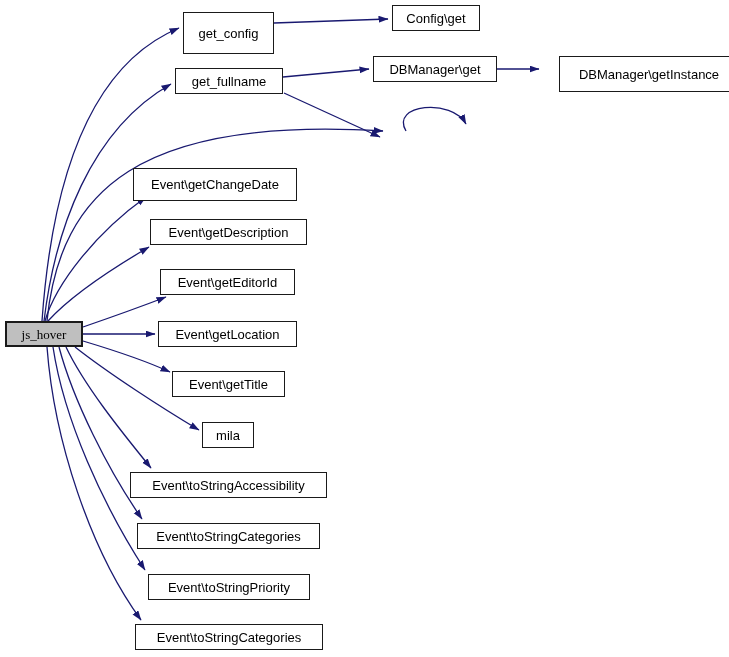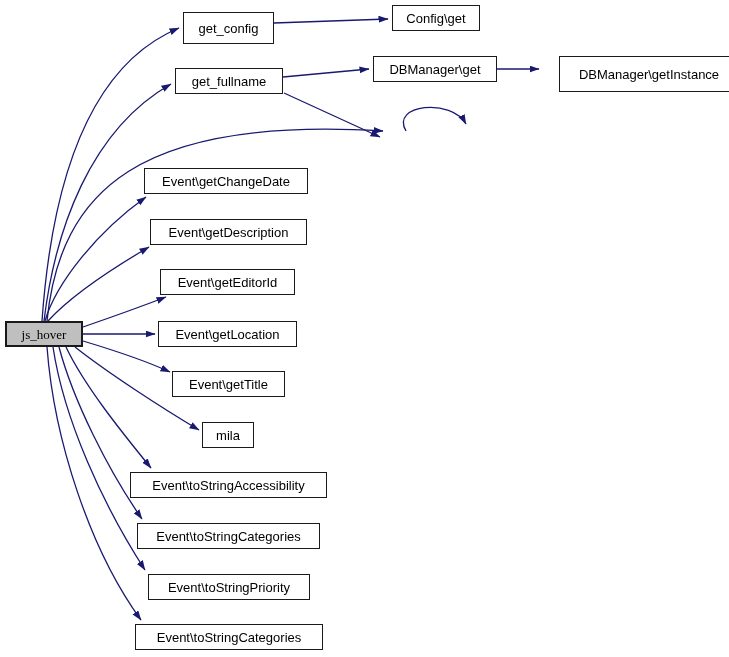--- a/index.html
+++ b/index.html
@@ -63,32 +63,32 @@
     <path class="edge" d="M47,347 C54,440 90,550 141,620" marker-end="url(#arrowhead)"></path>
     <path class="edge" d="M274,23 L388,19" marker-end="url(#arrowhead)"></path>
     <path class="edge" d="M283,77 L369,69" marker-end="url(#arrowhead)"></path>
     <path class="edge" d="M284,93 L380,137" marker-end="url(#arrowhead)"></path>
     <path class="edge" d="M497,69 L539,69" marker-end="url(#arrowhead)"></path>
     <path class="edge" d="M406,131 C390,104 452,98 466,124" marker-end="url(#arrowhead)"></path>
   </svg>
 
   <div class="node root" style="left:5px;top:321px;width:78px;height:26px">js_hover</div>
 
-  <div class="node" style="left:183px;top:12px;width:91px;height:32px">get_config</div>
+  <div class="node" style="left:183px;top:12px;width:91px;height:42px">get_config</div>
 
   <div class="node" style="left:392px;top:5px;width:88px;height:26px">Config\get</div>
 
   <div class="node" style="left:175px;top:68px;width:108px;height:26px">get_fullname</div>
 
   <div class="node" style="left:373px;top:56px;width:124px;height:26px">DBManager\get</div>
 
   <div class="node" style="left:559px;top:56px;width:180px;height:36px">DBManager\getInstance</div>
 
 
-  <div class="node" style="left:144px;top:168px;width:164px;height:26px">Event\getChangeDate</div>
+  <div class="node" style="left:133px;top:168px;width:164px;height:33px">Event\getChangeDate</div>
 
   <div class="node" style="left:150px;top:219px;width:157px;height:26px">Event\getDescription</div>
 
   <div class="node" style="left:160px;top:269px;width:135px;height:26px">Event\getEditorId</div>
 
   <div class="node" style="left:158px;top:321px;width:139px;height:26px">Event\getLocation</div>
 
   <div class="node" style="left:172px;top:371px;width:113px;height:26px">Event\getTitle</div>
 
   <div class="node" style="left:202px;top:422px;width:52px;height:26px">mila</div>

